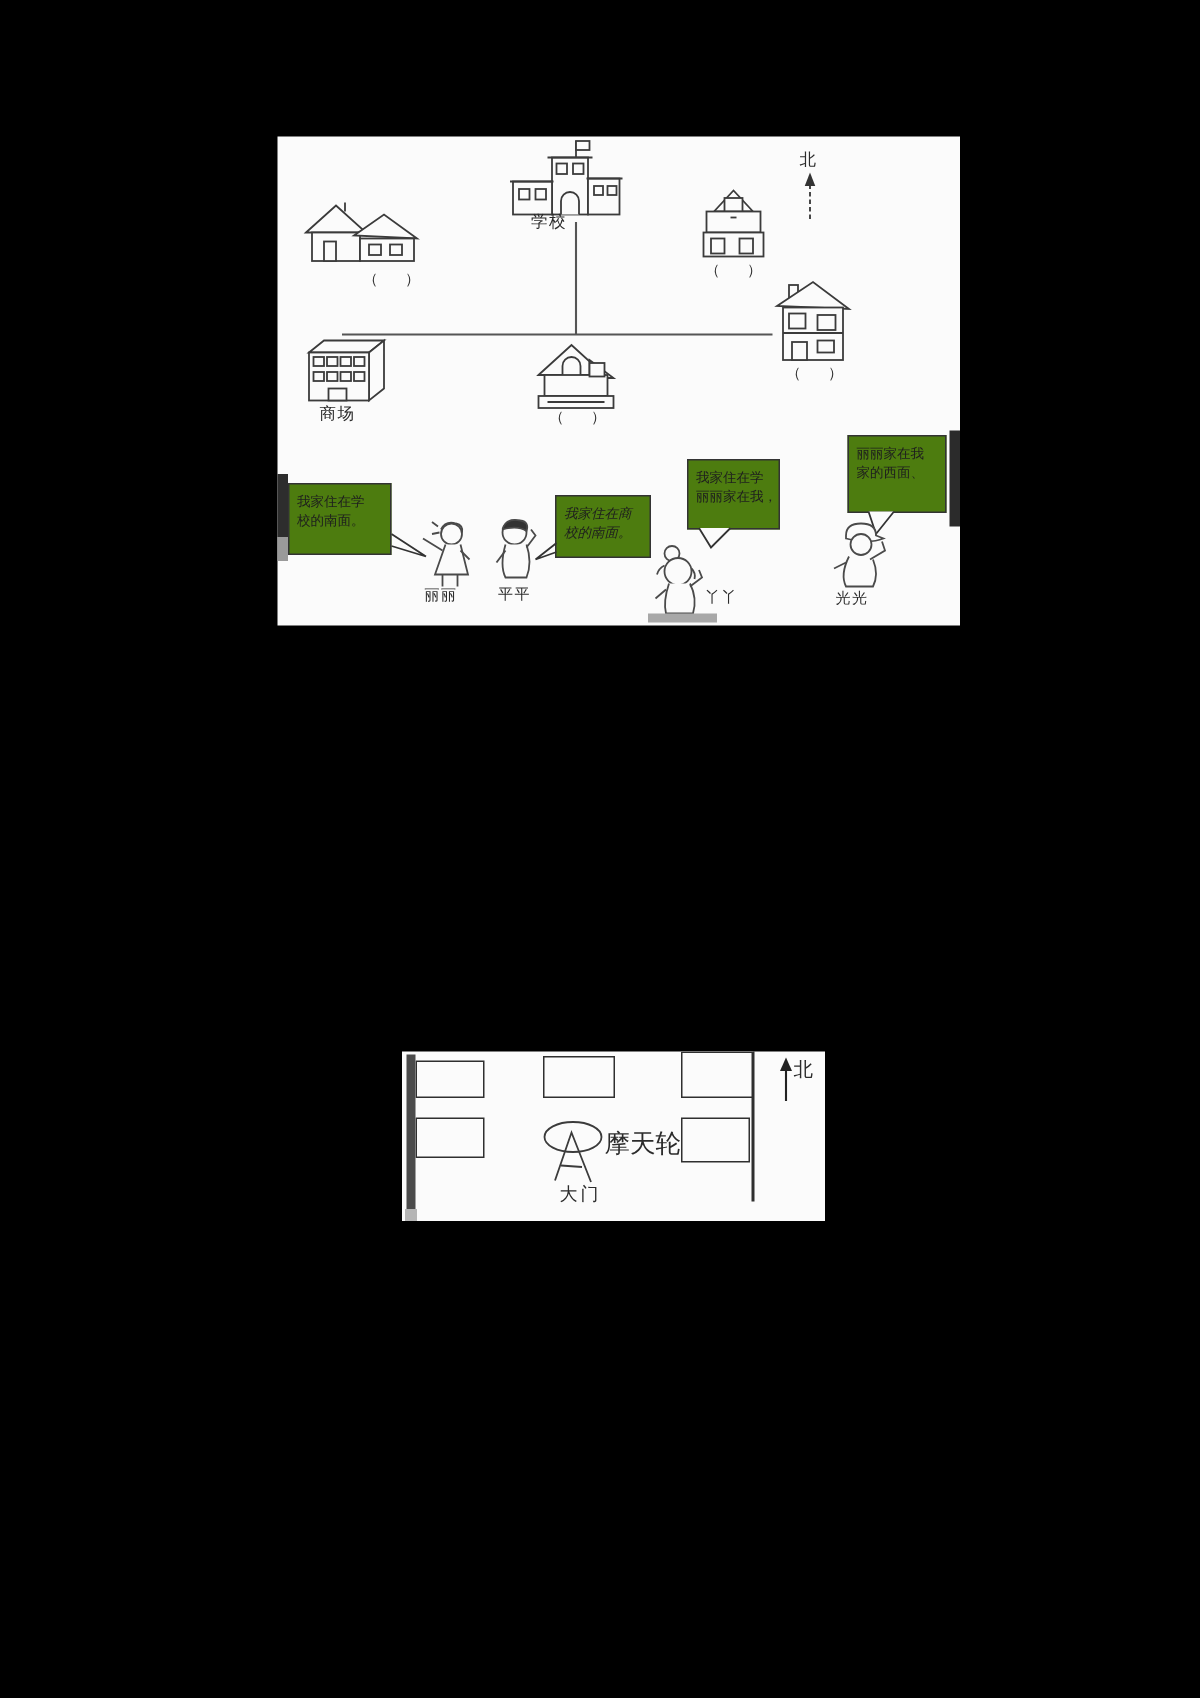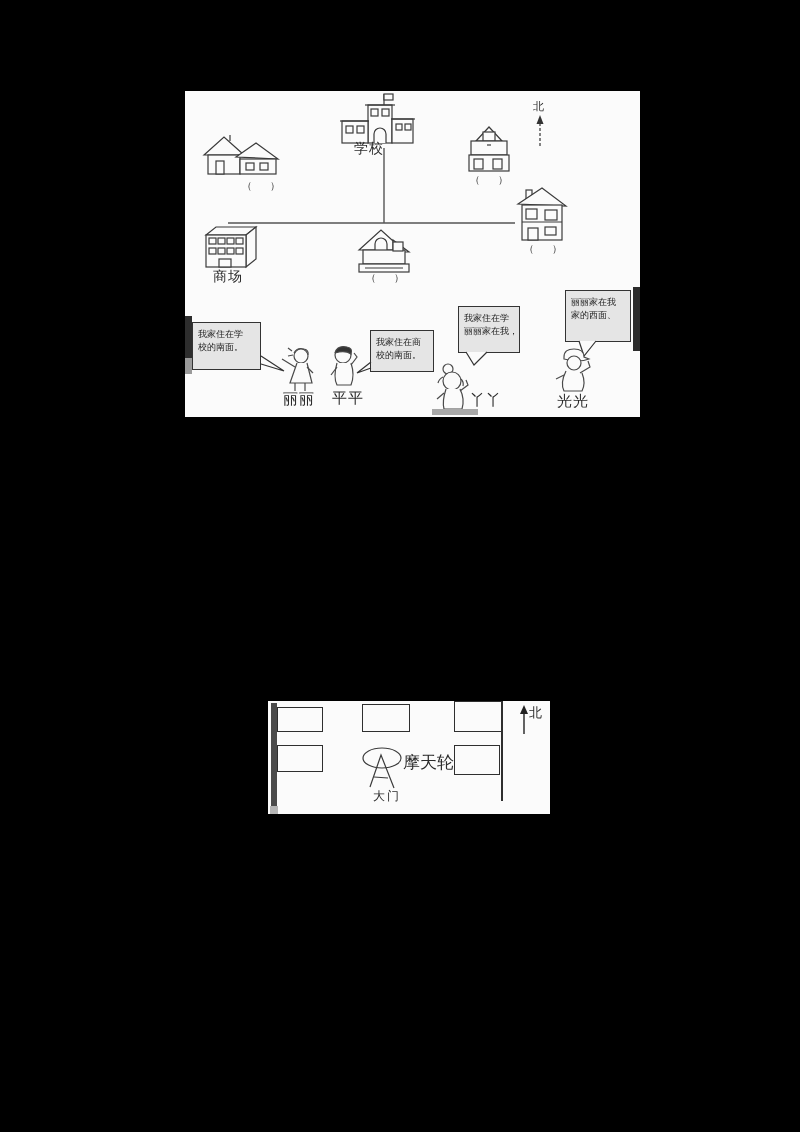--- a/index.html
+++ b/index.html
@@ -7,29 +7,29 @@
     width:800px;height:1132px;
     background:#000;
     font-family:"Liberation Sans","DejaVu Sans",sans-serif;
     position:relative;overflow:hidden;
     color:#222;
   }
   .panel{position:absolute;background:#fbfbfb;}
   .panel-top{left:185px;top:91px;width:455px;height:326px;}
   .panel-bottom{left:268px;top:701px;width:282px;height:113px;}
   .lbl{position:absolute;color:#2b2b2b;white-space:nowrap;}
-  .lbl-build{font-size:14px;letter-spacing:1px;}
+  .lbl-build{font-size:11px;letter-spacing:1px;}
   .blank{font-size:10px;color:#333;letter-spacing:4px;}
   .bubble{
-    position:absolute;background:#e5e5e5;border:1.3px solid #333;
+    position:absolute;background:#4d7c0f;border:1.3px solid #333;
     font-size:9px;line-height:1.45;padding:5px 3px 2px 5px;
     color:#1e1e1e;box-sizing:border-box;
   }
   .bubble div{white-space:nowrap;}
-  .kid-name{font-size:15px;color:#2b2b2b;letter-spacing:1px;font-family:Liberation Mono, monospace;}
+  .kid-name{font-size:10px;color:#2b2b2b;letter-spacing:1px;font-family:Liberation Mono, monospace;}
   .north-label{font-size:11px;color:#2b2b2b;}
   svg{position:absolute;overflow:visible;}
   .booth{position:absolute;border:1.4px solid #2f2f2f;background:#fbfbfb;box-sizing:border-box;}
   .wall-left{position:absolute;background:#4b4b4b;}
   .wall-right{position:absolute;background:#2f2f2f;}
   .artifact{position:absolute;}
 </style>
 </head>
 <body>
 
@@ -140,21 +140,21 @@
   <span class="lbl blank" style="left:181px;top:180px;">（　）</span>
 
   <div class="bubble" style="left:7px;top:231px;width:69px;height:48px;">
     <div>我家住在学</div>
     <div>校的南面。</div>
   </div>
   <svg width="26" height="18" style="left:75px;top:264px;">
     <path d="M1,1 L24,16 M1,9 L24,16" stroke="#333" stroke-width="1.2" fill="none"></path>
   </svg>
 
-  <div class="bubble" style="left:185px;top:239px;width:64px;height:42px;">
+  <div class="bubble" style="left:185px;top:239px;width:64px;height:42px;font-style:italic;">
     <div>我家住在商</div>
     <div>校的南面。</div>
   </div>
   <svg width="16" height="14" style="left:171px;top:270px;">
     <path d="M15,1 L1,12 M15,7 L1,12" stroke="#333" stroke-width="1.2" fill="none"></path>
   </svg>
 
   <div class="bubble" style="left:273px;top:215px;width:62px;height:47px;">
     <div>我家住在学</div>
     <div>丽丽家在我，</div>

